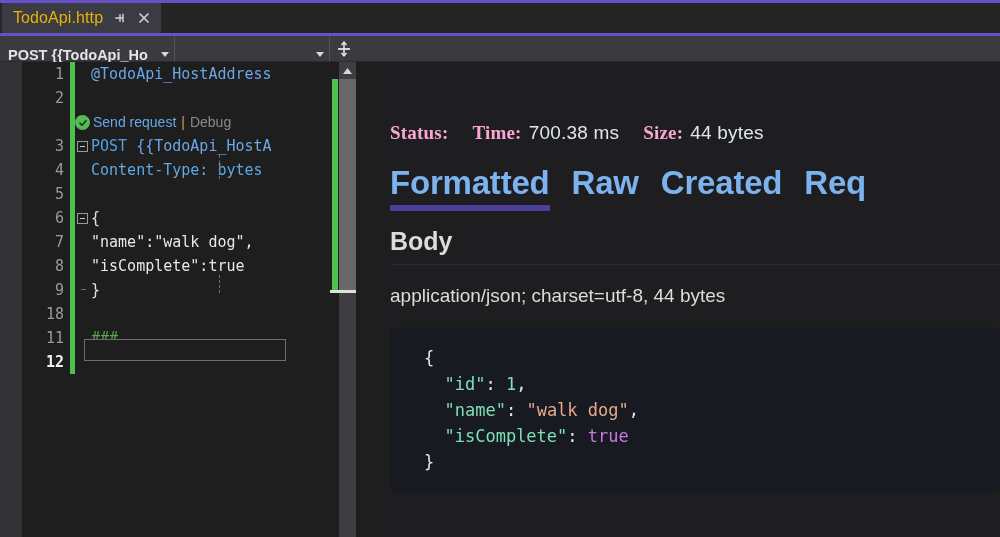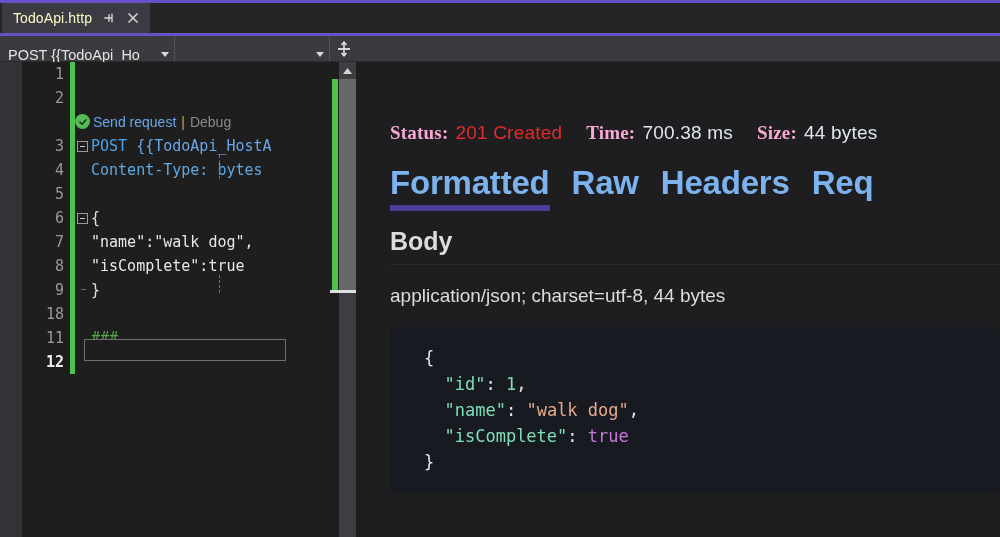--- a/index.html
+++ b/index.html
@@ -37,22 +37,22 @@
     top: 0;
     height: 30px;
     display: flex;
     align-items: center;
     gap: 10px;
     padding: 0 10px 0 11px;
     background: #3b3b44;
     box-sizing: border-box;
   }
   .doc-tab .title {
-    color: #fef9c3;
-    font-size: 14px;
+    color: #eab308;
+    font-size: 16px;
     letter-spacing: 0.1px;
     white-space: nowrap;
   }
   .tab-icon {
     color: #d6d6d6;
     display: inline-flex;
     align-items: center;
     justify-content: center;
   }
   .tab-icon.pin { width: 14px; height: 14px; }
@@ -77,20 +77,21 @@
   }
   .combo {
     display: flex;
     align-items: center;
     justify-content: space-between;
     background: #3b3b3f;
     border-right: 1px solid #545458;
     padding: 12px 5px 0 8px;
     box-sizing: border-box;
     min-width: 0;
+    font-weight: bold;
   }
   .combo.nav-left { width: 175px; }
   .combo.nav-right { width: 155px; }
   .combo .combo-text {
     color: #e4e4e4;
     font-size: 14.5px;
     white-space: nowrap;
     overflow: hidden;
   }
   .caret {
@@ -225,21 +226,21 @@
   
   .codelens {
     height: 24px;
     display: flex;
     align-items: center;
     font-family: "Liberation Sans", sans-serif;
     font-size: 14px;
   }
   .codelens .cl-inner {
     display: flex;
-    align-items: flex-start;
+    align-items: flex-end;
     gap: 0px;
     margin-left: 67px;
   }
   .cl-check {
     width: 15px; height: 15px;
     border-radius: 50%;
     background: #57b957;
     display: inline-flex;
     align-items: center;
     justify-content: center;
@@ -442,20 +443,21 @@
 
     <div class="editor-pane">
       <div class="indicator-margin"></div>
       <div class="editor-body">
         <div class="code-rows">
 
           <div class="row">
             <span class="lnum">1</span>
             <span class="changebar"></span>
             <span class="gutter2"></span>
+            <span class="code-text tok-var">@TodoApi_HostAddress</span>
           </div>
 
           <div class="row">
             <span class="lnum">2</span>
             <span class="changebar"></span>
             <span class="gutter2"></span>
             <span class="code-text"></span>
           </div>
 
           <div class="row codelens">
@@ -581,33 +583,32 @@
         <div class="editor-rightgap"></div>
       </div>
     </div>
 
     <div class="pane-divider"></div>
 
     <div class="response-pane">
 
       <div class="status-line">
         <span class="lbl">Status:</span>
-        <span class="val err">201 Created</span>
         <span class="gap"></span>
         <span class="lbl">Time:</span>
         <span class="val">700.38 ms</span>
         <span class="gap"></span>
         <span class="lbl">Size:</span>
         <span class="val">44 bytes</span>
       </div>
 
       <div class="tabs-row">
         <div class="rtab active">Formatted</div>
         <div class="rtab">Raw</div>
-        <div class="rtab">Headers</div>
+        <div class="rtab">Created</div>
         <div class="rtab">Req</div>
       </div>
 
       <div class="body-heading">Body</div>
       <div class="hr"></div>
 
       <div class="content-type">application/json; charset=utf-8, 44 bytes</div>
 
       <div class="json-card"><span class="j-punct">{</span>
   <span class="j-key">"id"</span><span class="j-punct">:</span> <span class="j-num">1</span><span class="j-punct">,</span>

